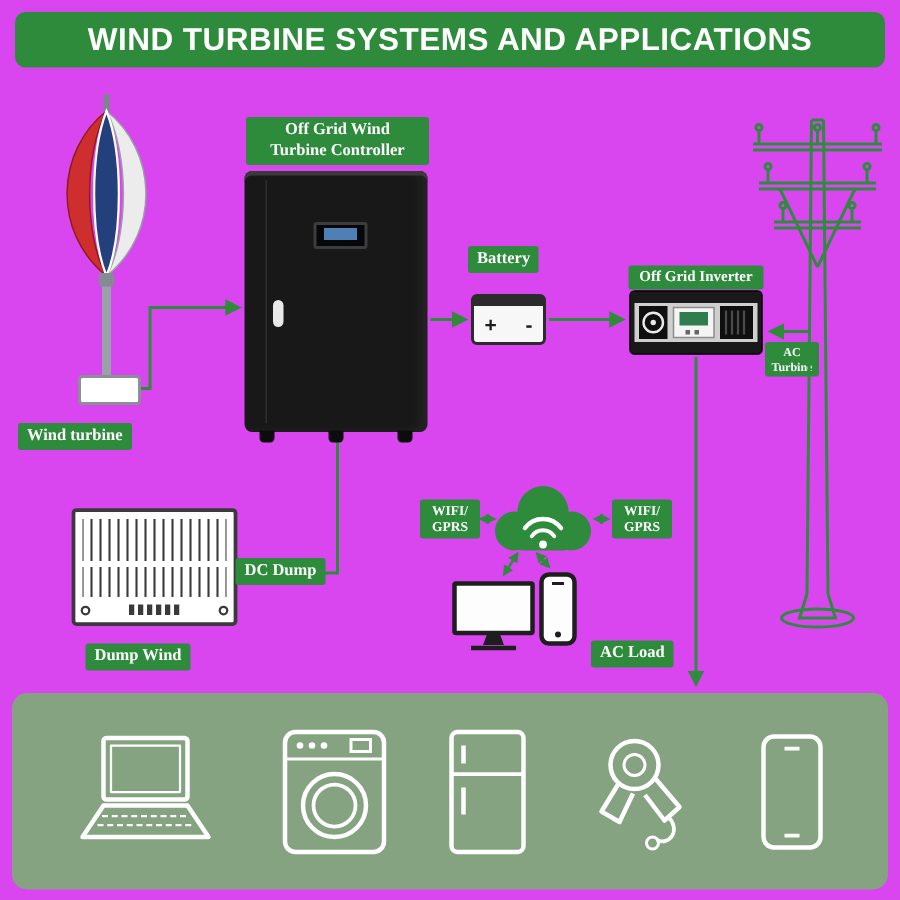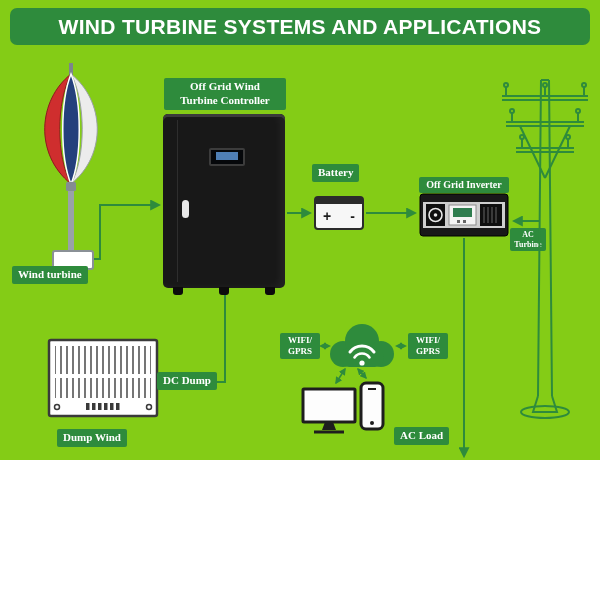--- a/index.html
+++ b/index.html
@@ -1,18 +1,18 @@
 <!DOCTYPE html>
 <html style="--green: #2e8b3c; --panel: #85a381;"><head>
 <meta charset="utf-8">
 <style>
   :root { --green:#2e8b3c; --panel:#85a381; }
   * { box-sizing:border-box; margin:0; padding:0; }
   body { background:#fff; font-family:"Liberation Sans","DejaVu Sans",sans-serif; }
-  .stage { position:relative; width:600px; height:460px; background:#84cc16; overflow:hidden; }
+  .stage { position:relative; width:600px; height:600px; background:#d946ef; overflow:hidden; }
   .abs { position:absolute; }
   .header { position:absolute; left:10px; top:8px; width:580px; height:37px; background:var(--green);
             border-radius:7px; color:#fff; font-weight:bold; font-size:21px; letter-spacing:.3px;
             display:flex; align-items:center; justify-content:center; }
   .lines { position:absolute; left:0; top:0; pointer-events:none; }
   .lbl { position:absolute; background:var(--green); color:#fff; font-weight:bold; text-align:center;
          white-space:pre-line; padding:2px 6px; font-size:11px; line-height:1.25; border-radius:2px;font-family:Liberation Serif, serif; }
   .lbl.small { font-size:9px; line-height:1.2; padding:2px 3px; }
   .lbl.tiny  { font-size:8px; line-height:1.2; padding:2px 3px; }
 
@@ -72,21 +72,21 @@
 
   <svg class="abs" style="left:16px;top:62px" width="110" height="225" viewBox="0 0 110 225">
     <rect x="53" y="1" width="4" height="12" fill="#7d858c"></rect>
     <path d="M55,12 C22,38 18,92 55,122 C40,95 40,40 55,12 Z" fill="#cf2e2e" stroke="#8c1d1d" stroke-width="1"></path>
     <path d="M55,12 C88,38 92,92 55,122 C70,95 70,40 55,12 Z" fill="#ececec" stroke="#9aa0a6" stroke-width="1"></path>
     <path d="M55,12 C44,40 44,95 55,122 C66,95 66,40 55,12 Z" fill="#24407c" stroke="#ffffff" stroke-width="1.5"></path>
     <rect x="50" y="120" width="10" height="9" rx="1.5" fill="#848c93"></rect>
     <rect x="52" y="129" width="6" height="60" fill="#99a2a9"></rect>
     <rect x="37" y="189" width="40" height="18" rx="2" fill="#ffffff" stroke="#8a9096" stroke-width="2"></rect>
   </svg>
-  <div class="lbl" style="left:12px;top:266px">Wind turbine</div>
+  <div class="lbl" style="left:12px;top:282px">Wind turbine</div>
 
   <div class="lbl" style="left:164px;top:78px;width:122px">Off Grid Wind
 Turbine Controller</div>
   <div class="controller abs" style="left:163px;top:114px">
     <div class="ctrl-seam"></div>
     <div class="ctrl-display">
         <div class="ctrl-screen"></div>
       </div>
     <div class="ctrl-handle"></div>
     <div class="ctrl-foot" style="left:10px"></div>

